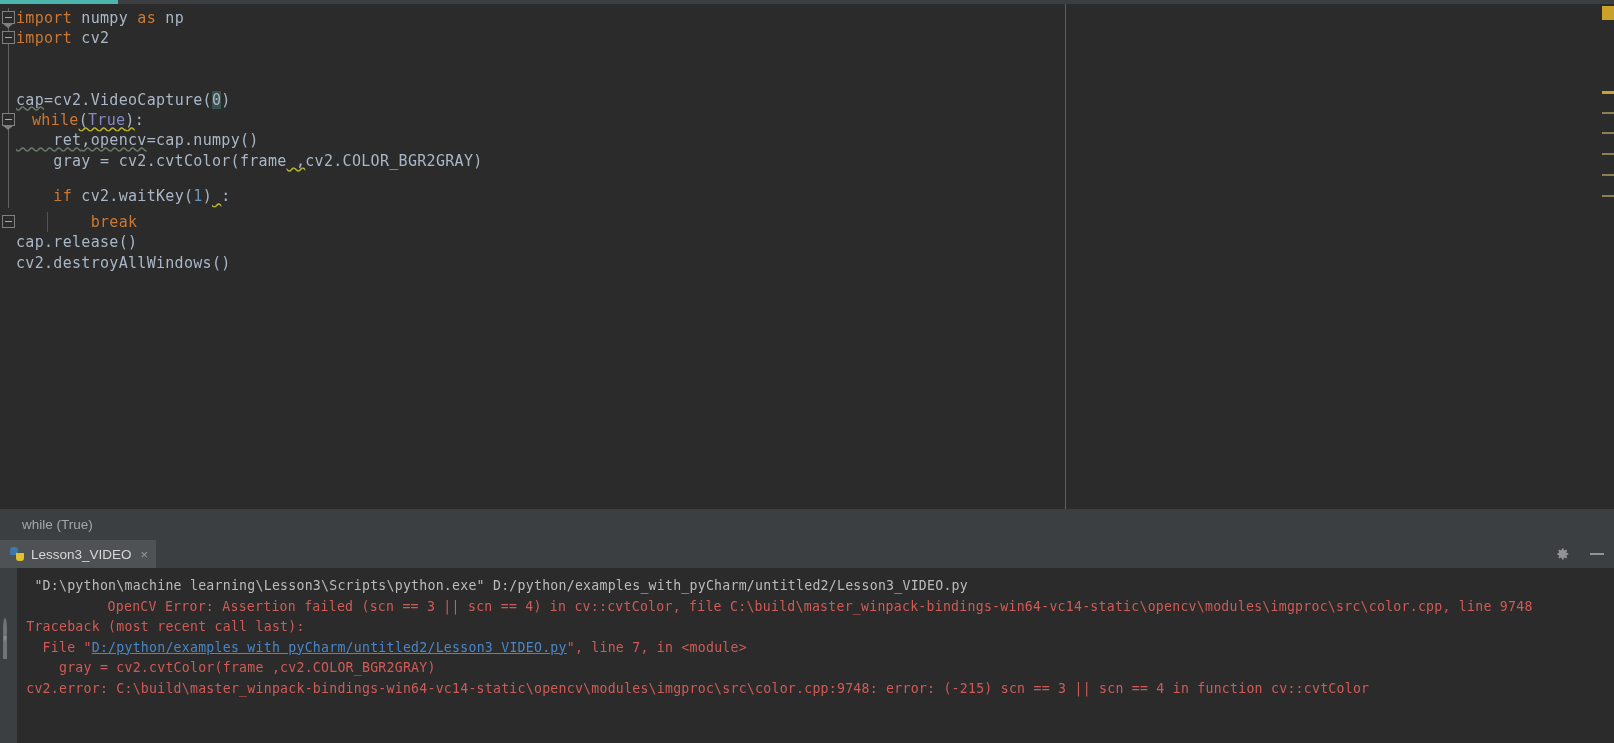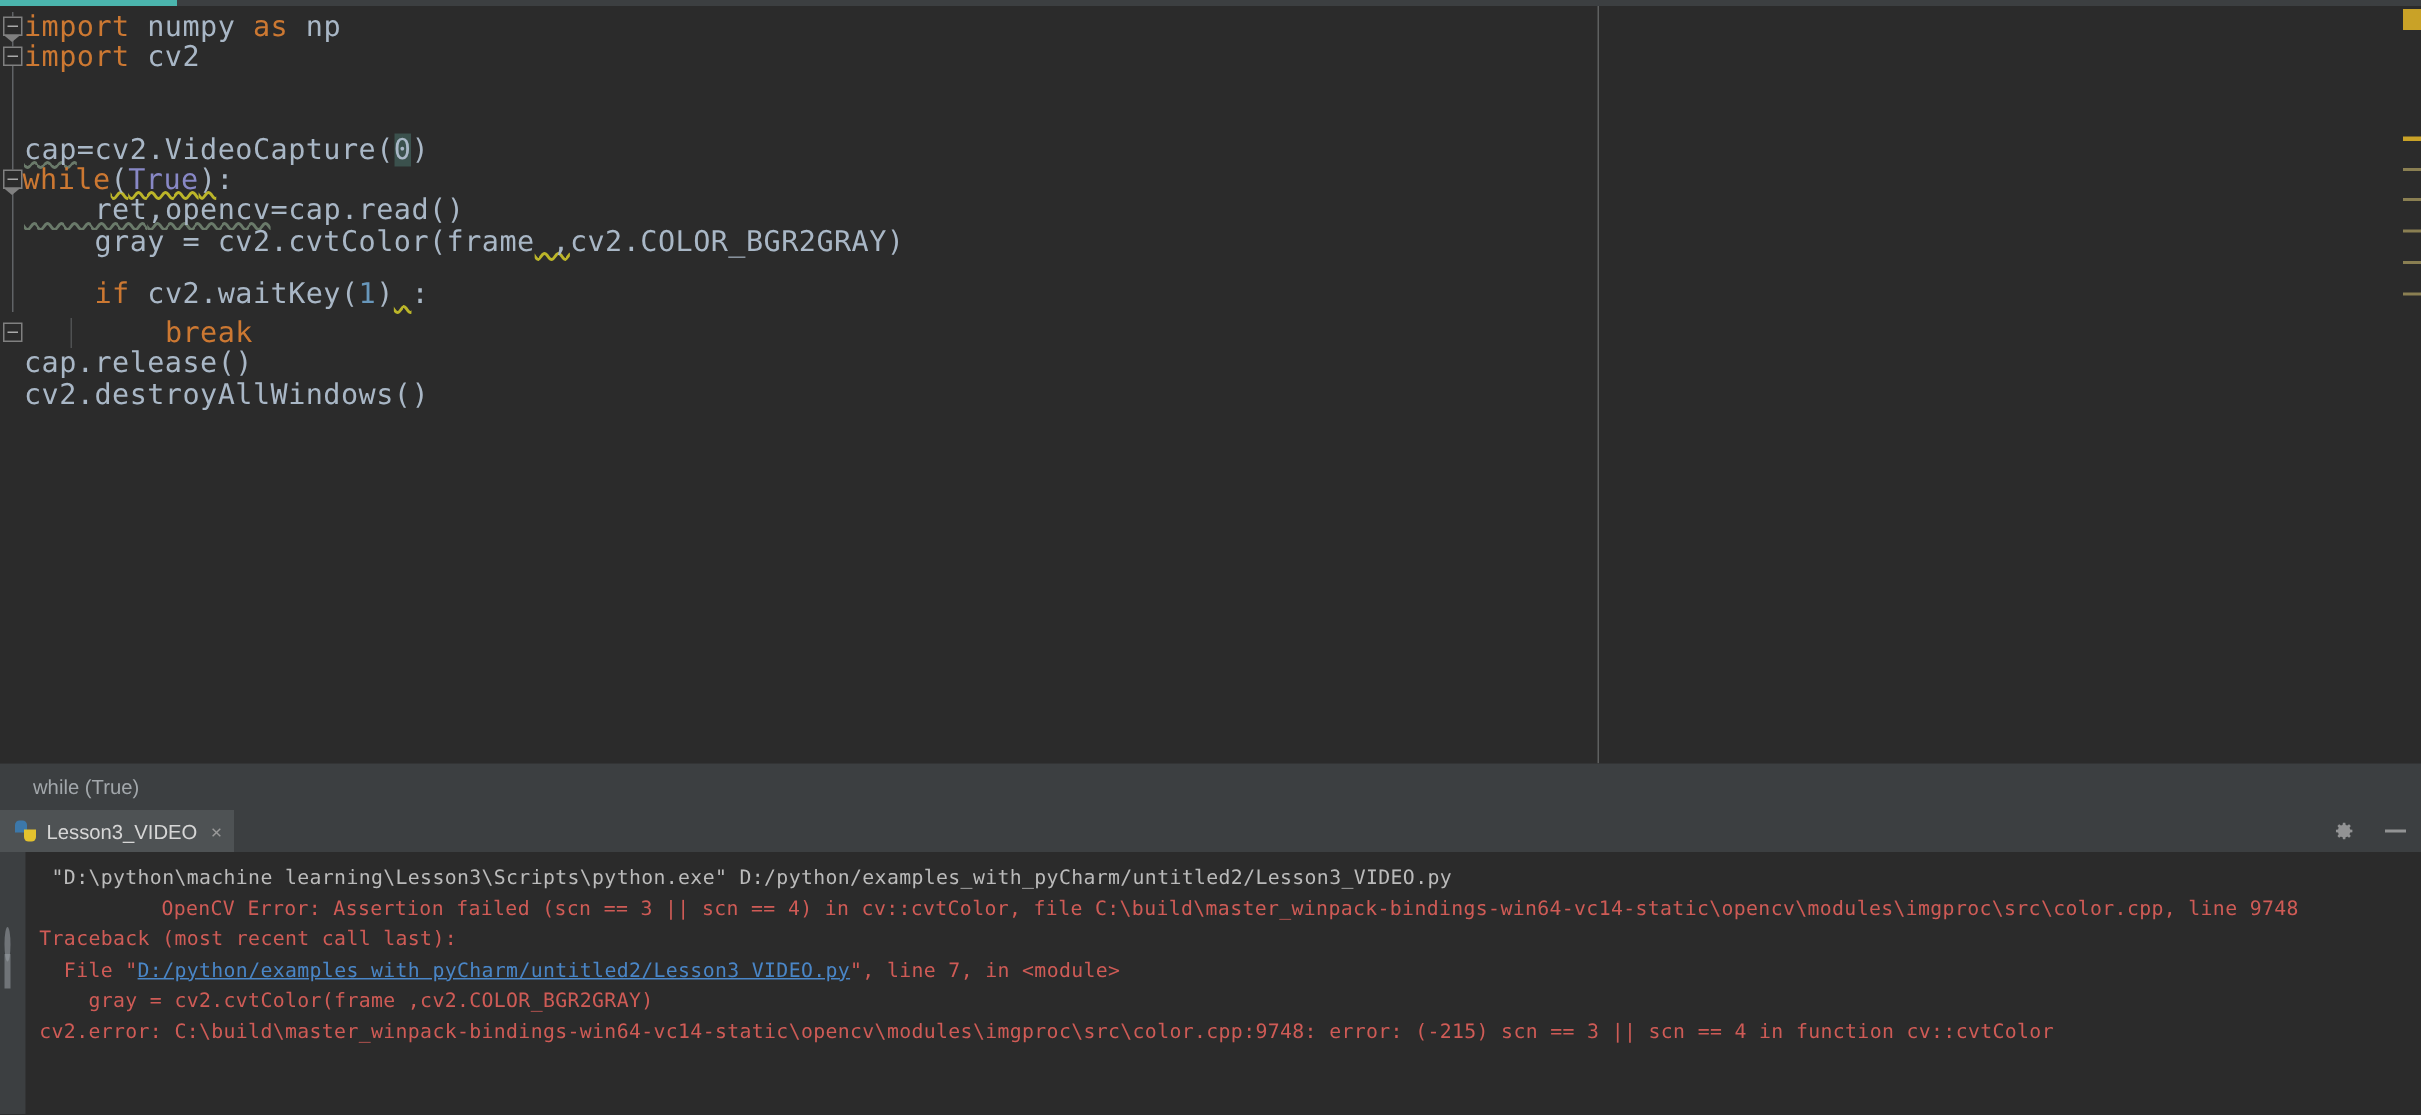--- a/index.html
+++ b/index.html
@@ -42,21 +42,21 @@
   }
   .fold-marker.close::after {
     content:""; position:absolute; left:2px; top:5px; width:7px; height:1px; background:#a9a9a9;
   }
 
   .code-area { position:absolute; left:0; top:0; width:1614px; height:505px; }
   .guide-line { position:absolute; left:1065px; top:0; width:1px; height:505px; background:#5e6060; }
 
   .line {
     position:absolute; left:0; width:1614px; height:20.4px; line-height:20.4px;
-    font-size:19px; white-space:pre; color:#a9b7c6;
+    font-size:15px; white-space:pre; color:#a9b7c6;
     letter-spacing:0.3px;
   }
   .line-hl { background:#323232; }
 
   .indent-guide {
     position:absolute; width:1px; background:#4f5152;
   }
 
   
   .kw   { color:#cc7832; }
@@ -148,22 +148,22 @@
           <div class="fold-marker open" style="top: 109px;"></div>
           <div class="fold-marker close" style="top: 211px;"></div>
         </div>
     </div>
     <div class="code-area" id="code-area">
         <div class="line" style="top: 4px; padding-left: 16px;"><span class="kw">import</span><span class="txt"> numpy </span><span class="kw">as</span><span class="txt"> np</span></div>
         <div class="line" style="top: 24.4px; padding-left: 16px;"><span class="kw">import</span><span class="txt"> cv2</span></div>
         <div class="line" style="top: 44.8px; padding-left: 16px;"></div>
         <div class="line" style="top: 65.2px; padding-left: 16px;"></div>
         <div class="line" style="top: 85.6px; padding-left: 16px;"><span class="txt sq-gry">cap</span><span class="txt">=cv2.VideoCapture(</span><span class="num hl-brace">0</span><span class="txt">)</span></div>
-        <div class="line" style="top: 106px; padding-left: 15px;"><span class="kw">while</span><span class="txt sq-yel">(</span><span class="bi sq-yel">True</span><span class="txt sq-yel">)</span><span class="txt">:</span></div>
-        <div class="line" style="top: 126.4px; padding-left: 16px;"><span class="txt sq-gry">    ret</span><span class="txt sq-gry">,opencv</span><span class="txt">=cap.read()</span></div>
+        <div class="line" style="top: 106px; padding-left: 32px;"><span class="kw">while</span><span class="txt sq-yel">(</span><span class="bi sq-yel">True</span><span class="txt sq-yel">)</span><span class="txt">:</span></div>
+        <div class="line" style="top: 126.4px; padding-left: 16px;"><span class="txt sq-gry">    ret</span><span class="txt sq-gry">,opencv</span><span class="txt">=cap.numpy()</span></div>
         <div class="line" style="top: 146.8px; padding-left: 16px;"><span class="txt">    gray = cv2.cvtColor(frame</span><span class="txt sq-yel"> ,</span><span class="txt">cv2.COLOR_BGR2GRAY)</span></div>
         <div class="line" style="top: 182px; padding-left: 16px;"><span class="txt">    </span><span class="kw">if</span><span class="txt"> cv2.waitKey(</span><span class="num">1</span><span class="txt">)</span><span class="txt sq-yel"> </span><span class="txt">:</span></div>
         <div class="line" style="top: 228.4px; padding-left: 16px;"><span class="txt">cap.release()</span></div>
         <div class="line" style="top: 208px; padding-left: 16px;"><span class="txt">        </span><span class="kw">break</span></div>
         <div class="line" style="top: 248.8px; padding-left: 16px;"><span class="txt">cv2.destroyAllWindows()</span></div>
         <div class="indent-guide" style="left: 47px; top: 208px; height: 20.4px;"></div>
       </div>
   </div>
 
   <div class="markerbar">

